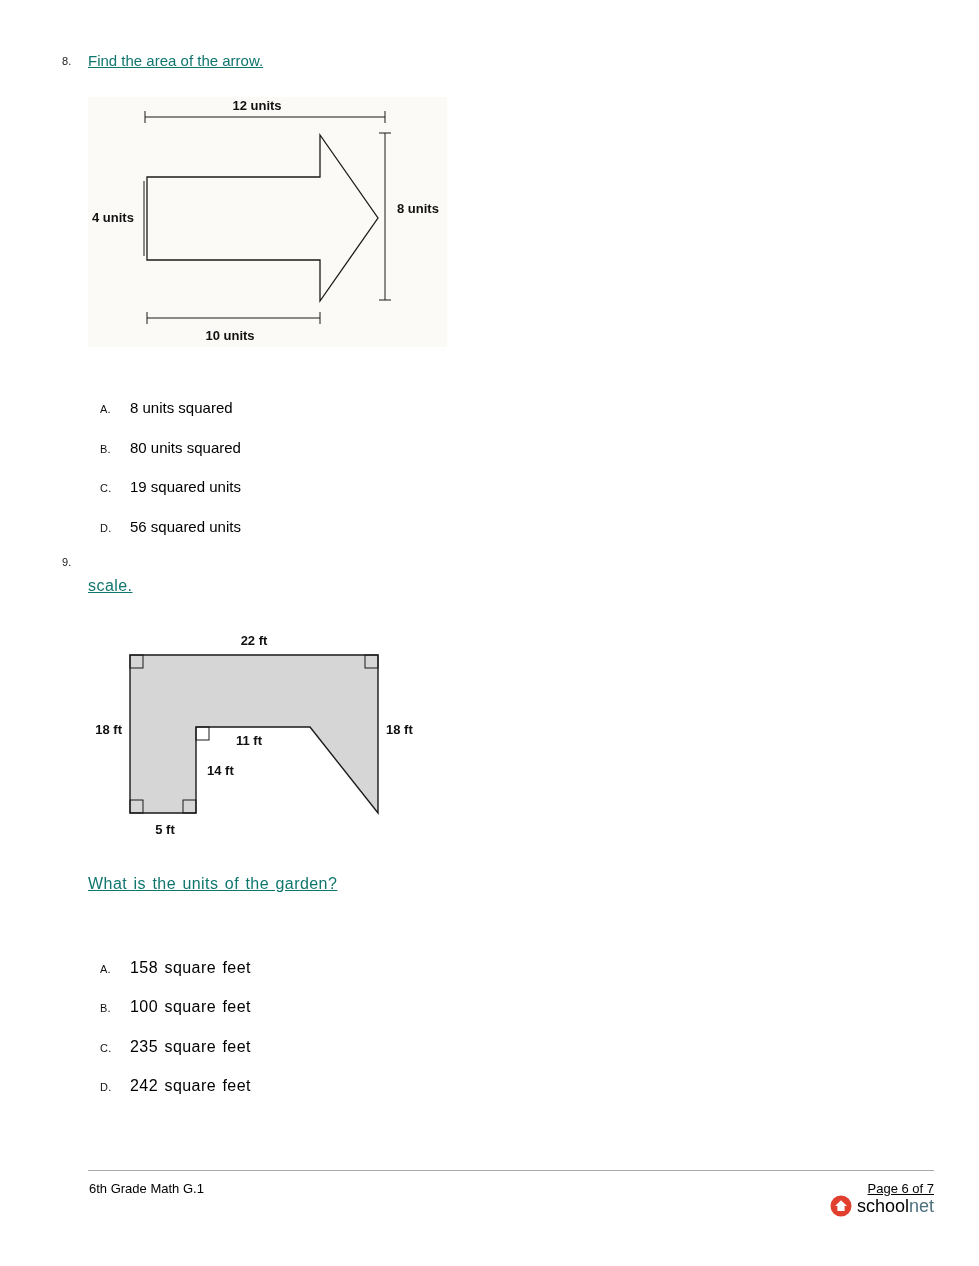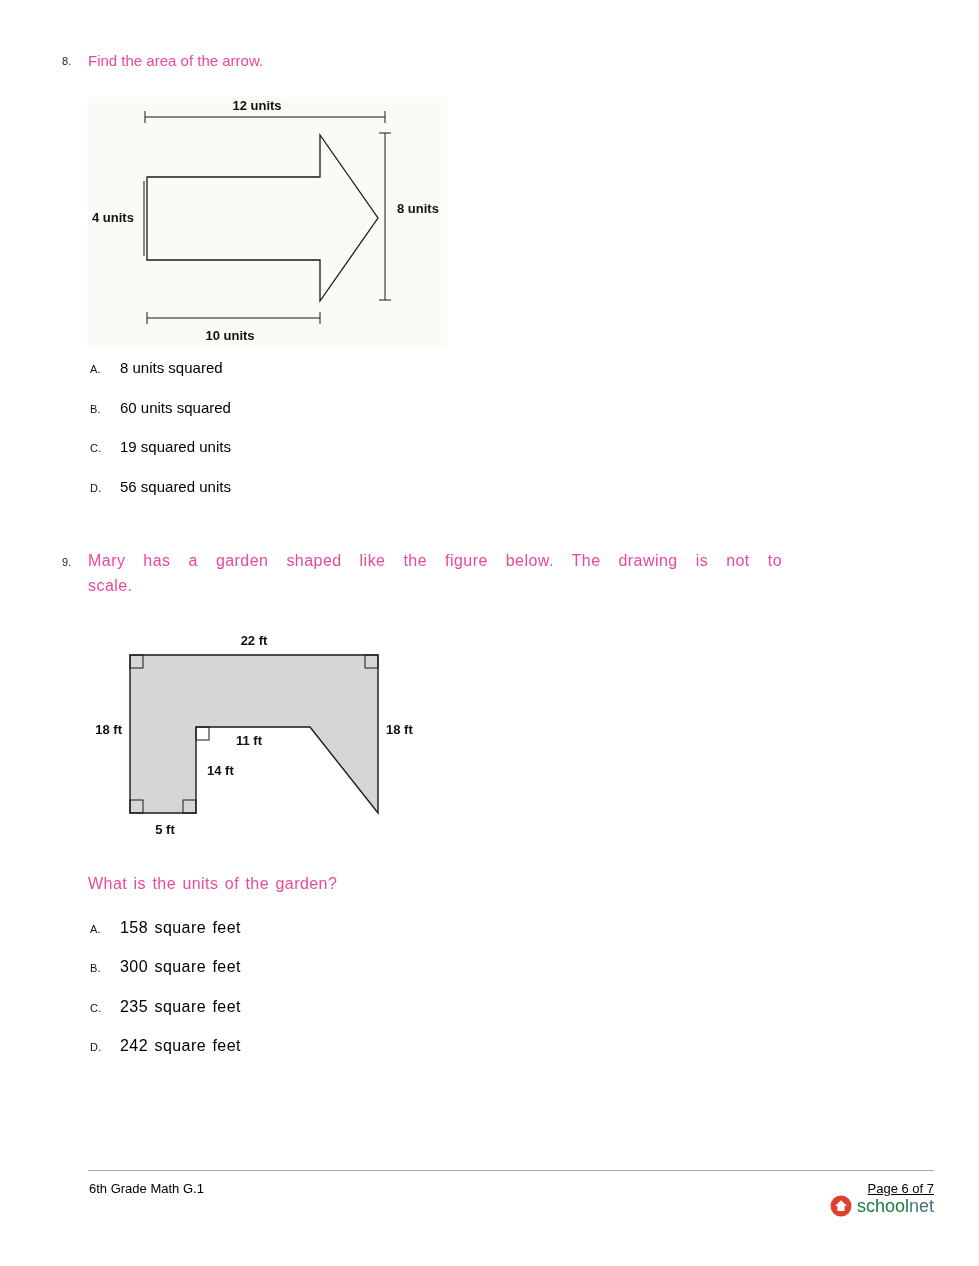--- a/index.html
+++ b/index.html
@@ -8,54 +8,54 @@
     width:979px; height:1266px;
     font-family:"Liberation Sans", sans-serif;
     color:#000; position:relative; overflow:hidden;
   }
   .page { position:absolute; left:0; top:0; width:979px; height:1266px; background:#fff; }
 
   .qnum {
     position:absolute; font-size:11px; color:#222; letter-spacing:0.2px;
   }
   .qtext {
-    position:absolute; font-size:15px; color:#ec4899;
+    position:absolute; font-size:15px; color:#0f766e;text-decoration:underline;
   }
   .wide {
     font-size:16px; letter-spacing:0.45px; word-spacing:1.5px;
   }
   .jline {
     position:absolute; text-align:justify;
   }
   .jline::after { content:""; display:inline-block; width:100%; }
 
   .diagram { position:absolute; }
   svg text {
     font-family:"Liberation Sans", sans-serif;
     font-size:13px; font-weight:bold; fill:#111;
   }
 
-  .choice { position:absolute; left:90px; white-space:nowrap; }
+  .choice { position:absolute; left:100px; white-space:nowrap;margin-top:40px; }
   .choice .letter {
     display:inline-block; width:30px; font-size:11px; color:#111; letter-spacing:0.2px;
   }
   .choice .ctext { font-size:15px; }
   .choice .ctext.wide { font-size:16px; }
 
   .footer-rule {
     position:absolute; left:88px; top:1170px; width:846px; height:1px; background:#aaaaaa;
   }
   .footer-course { position:absolute; left:89px; top:1181px; font-size:13px; }
   .footer-page  { position:absolute; right:45px; top:1181px; font-size:13px;text-decoration:underline; }
   .logo {
     position:absolute; right:45px; top:1195px;
     display:flex; align-items:center; gap:5px;
   }
   .logo-text { font-size:18px; }
-  .logo-school { color:#15803d; }
+  .logo-school { color:#000000; }
   .logo-net    { color:#4e707e;margin-top:35px; }
 </style>
 </head>
 <body>
 
 <div class="page">
 
   <div class="qnum" style="left:62px; top:55px;">8.</div>
   <div class="qtext" style="left:88px; top:52px;">Find the area of the arrow.</div>
 
@@ -88,31 +88,30 @@
       <line x1="59" y1="215" x2="59" y2="227" stroke="#1a1a1a" stroke-width="1"></line>
       <line x1="232" y1="215" x2="232" y2="227" stroke="#1a1a1a" stroke-width="1"></line>
       <text x="142" y="243" text-anchor="middle">10 units</text>
     </g>
   </svg>
 
   <div class="choice" style="top:359px;">
     <span class="letter">A.</span><span class="ctext">8 units squared</span>
   </div>
   <div class="choice" style="top:399px;">
-    <span class="letter">B.</span><span class="ctext">60 units squared</span>
+    <span class="letter">B.</span><span class="ctext">80 units squared</span>
   </div>
   <div class="choice" style="top:438px;">
     <span class="letter">C.</span><span class="ctext">19 squared units</span>
   </div>
   <div class="choice" style="top:478px;">
     <span class="letter">D.</span><span class="ctext">56 squared units</span>
   </div>
 
   <div class="qnum" style="left:62px; top:556px;">9.</div>
-  <div class="qtext wide jline" style="left:88px; top:552px; width:694px;">Mary has a garden shaped like the figure below. The drawing is not to</div>
   <div class="qtext wide" style="left:88px; top:577px;">scale.</div>
 
   <svg class="diagram" style="left:85px; top:628px;" width="340" height="215" viewBox="0 0 340 215">
 
     <polygon points="45,27 293,27 293,185 225,99 111,99 111,185 45,185" fill="#d6d6d6" stroke="#1a1a1a" stroke-width="1.4"></polygon>
 
     <rect x="45" y="27" width="13" height="13" fill="none" stroke="#1a1a1a" stroke-width="1"></rect>
     <rect x="280" y="27" width="13" height="13" fill="none" stroke="#1a1a1a" stroke-width="1"></rect>
     <rect x="111" y="99" width="13" height="13" fill="none" stroke="#1a1a1a" stroke-width="1"></rect>
     <rect x="45" y="172" width="13" height="13" fill="none" stroke="#1a1a1a" stroke-width="1"></rect>
@@ -125,21 +124,21 @@
     <text x="122" y="147" text-anchor="start">14 ft</text>
     <text x="80" y="206" text-anchor="middle">5 ft</text>
   </svg>
 
   <div class="qtext wide" style="left:88px; top:875px;">What is the units of the garden?</div>
 
   <div class="choice" style="top:919px;">
     <span class="letter">A.</span><span class="ctext wide">158 square feet</span>
   </div>
   <div class="choice" style="top:958px;">
-    <span class="letter">B.</span><span class="ctext wide">300 square feet</span>
+    <span class="letter">B.</span><span class="ctext wide">100 square feet</span>
   </div>
   <div class="choice" style="top:998px;">
     <span class="letter">C.</span><span class="ctext wide">235 square feet</span>
   </div>
   <div class="choice" style="top:1037px;">
     <span class="letter">D.</span><span class="ctext wide">242 square feet</span>
   </div>
 
   <div class="footer-rule"></div>
   <div class="footer-course">6th Grade Math G.1</div>

